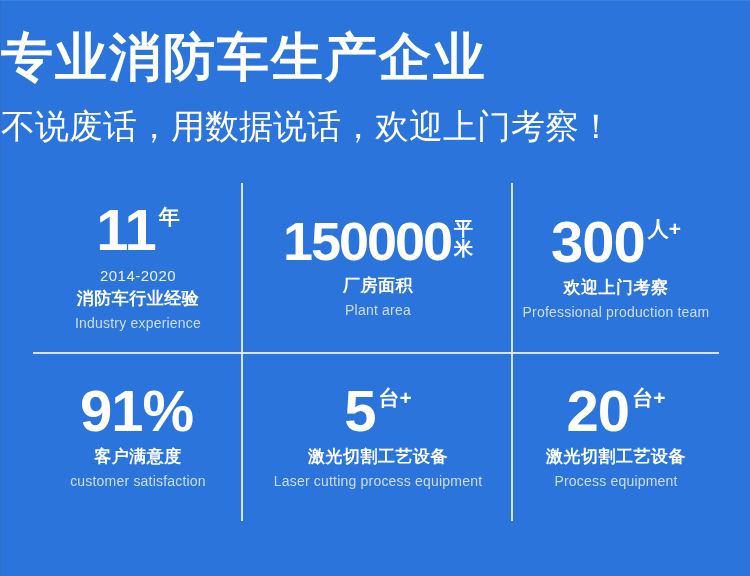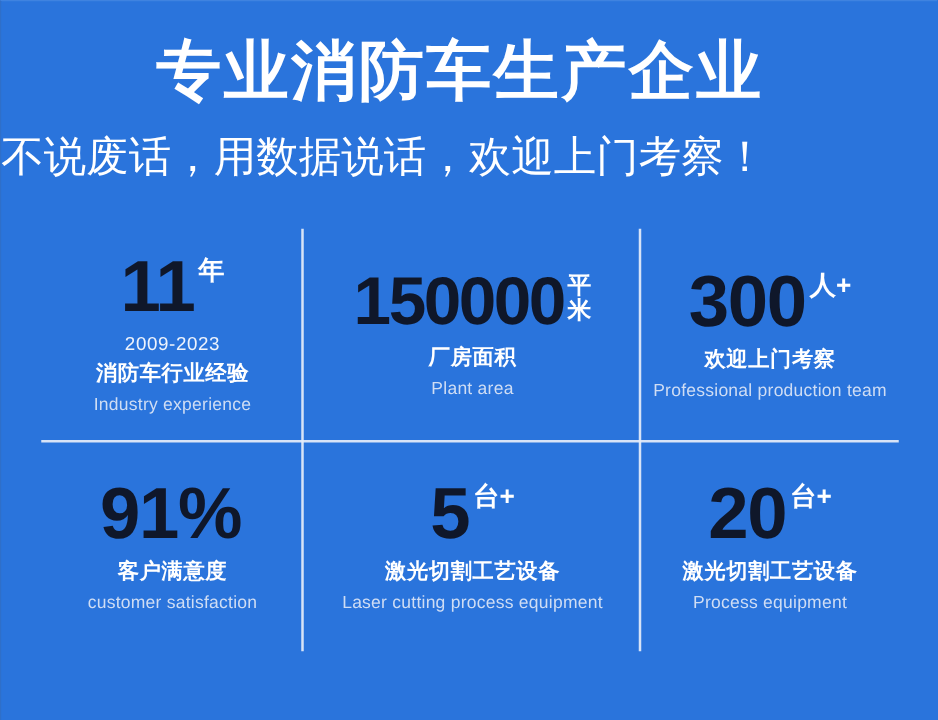--- a/index.html
+++ b/index.html
@@ -26,21 +26,21 @@
     border-top: 1px solid #3f83e0;
     overflow: hidden;
   }
 
   
   .header {
     position: absolute;
     top: 0;
     left: 0;
     width: 610px;
-    text-align: right;
+    text-align: left;
     padding-top: 26px;
   }
 
   .main-title {
     color: #ffffff;
     font-size: 52px;
     font-weight: bold;
     letter-spacing: 2px;
     line-height: 1.18;
     white-space: nowrap;
@@ -102,21 +102,21 @@
 
   
   .num-row {
     display: flex;
     align-items: flex-start;
     justify-content: center;
     line-height: 1;
   }
 
   .big-num {
-    color: #0f172a;
+    color: #ffffff;
     font-weight: bold;
     font-size: 58px;
     line-height: .95;
     letter-spacing: -1px;
   }
 
   .big-num.wide { font-size: 54px; letter-spacing: -2px; }
 
   .unit {
     color: #ffffff;
@@ -181,21 +181,21 @@
 
   <div class="stats-grid">
 
     <div class="hsep"></div>
 
     <div class="cell vsep-right has-range">
       <div class="num-row">
         <span class="big-num">11</span>
         <span class="unit">年</span>
       </div>
-      <div class="year-range">2009-2023</div>
+      <div class="year-range">2014-2020</div>
       <div class="label-cn">消防车行业经验</div>
       <div class="label-en">Industry experience</div>
     </div>
 
     <div class="cell vsep-right">
       <div class="num-row">
         <span class="big-num wide">150000</span>
         <span class="unit stacked">
           <span>平</span>
           <span>米</span>

